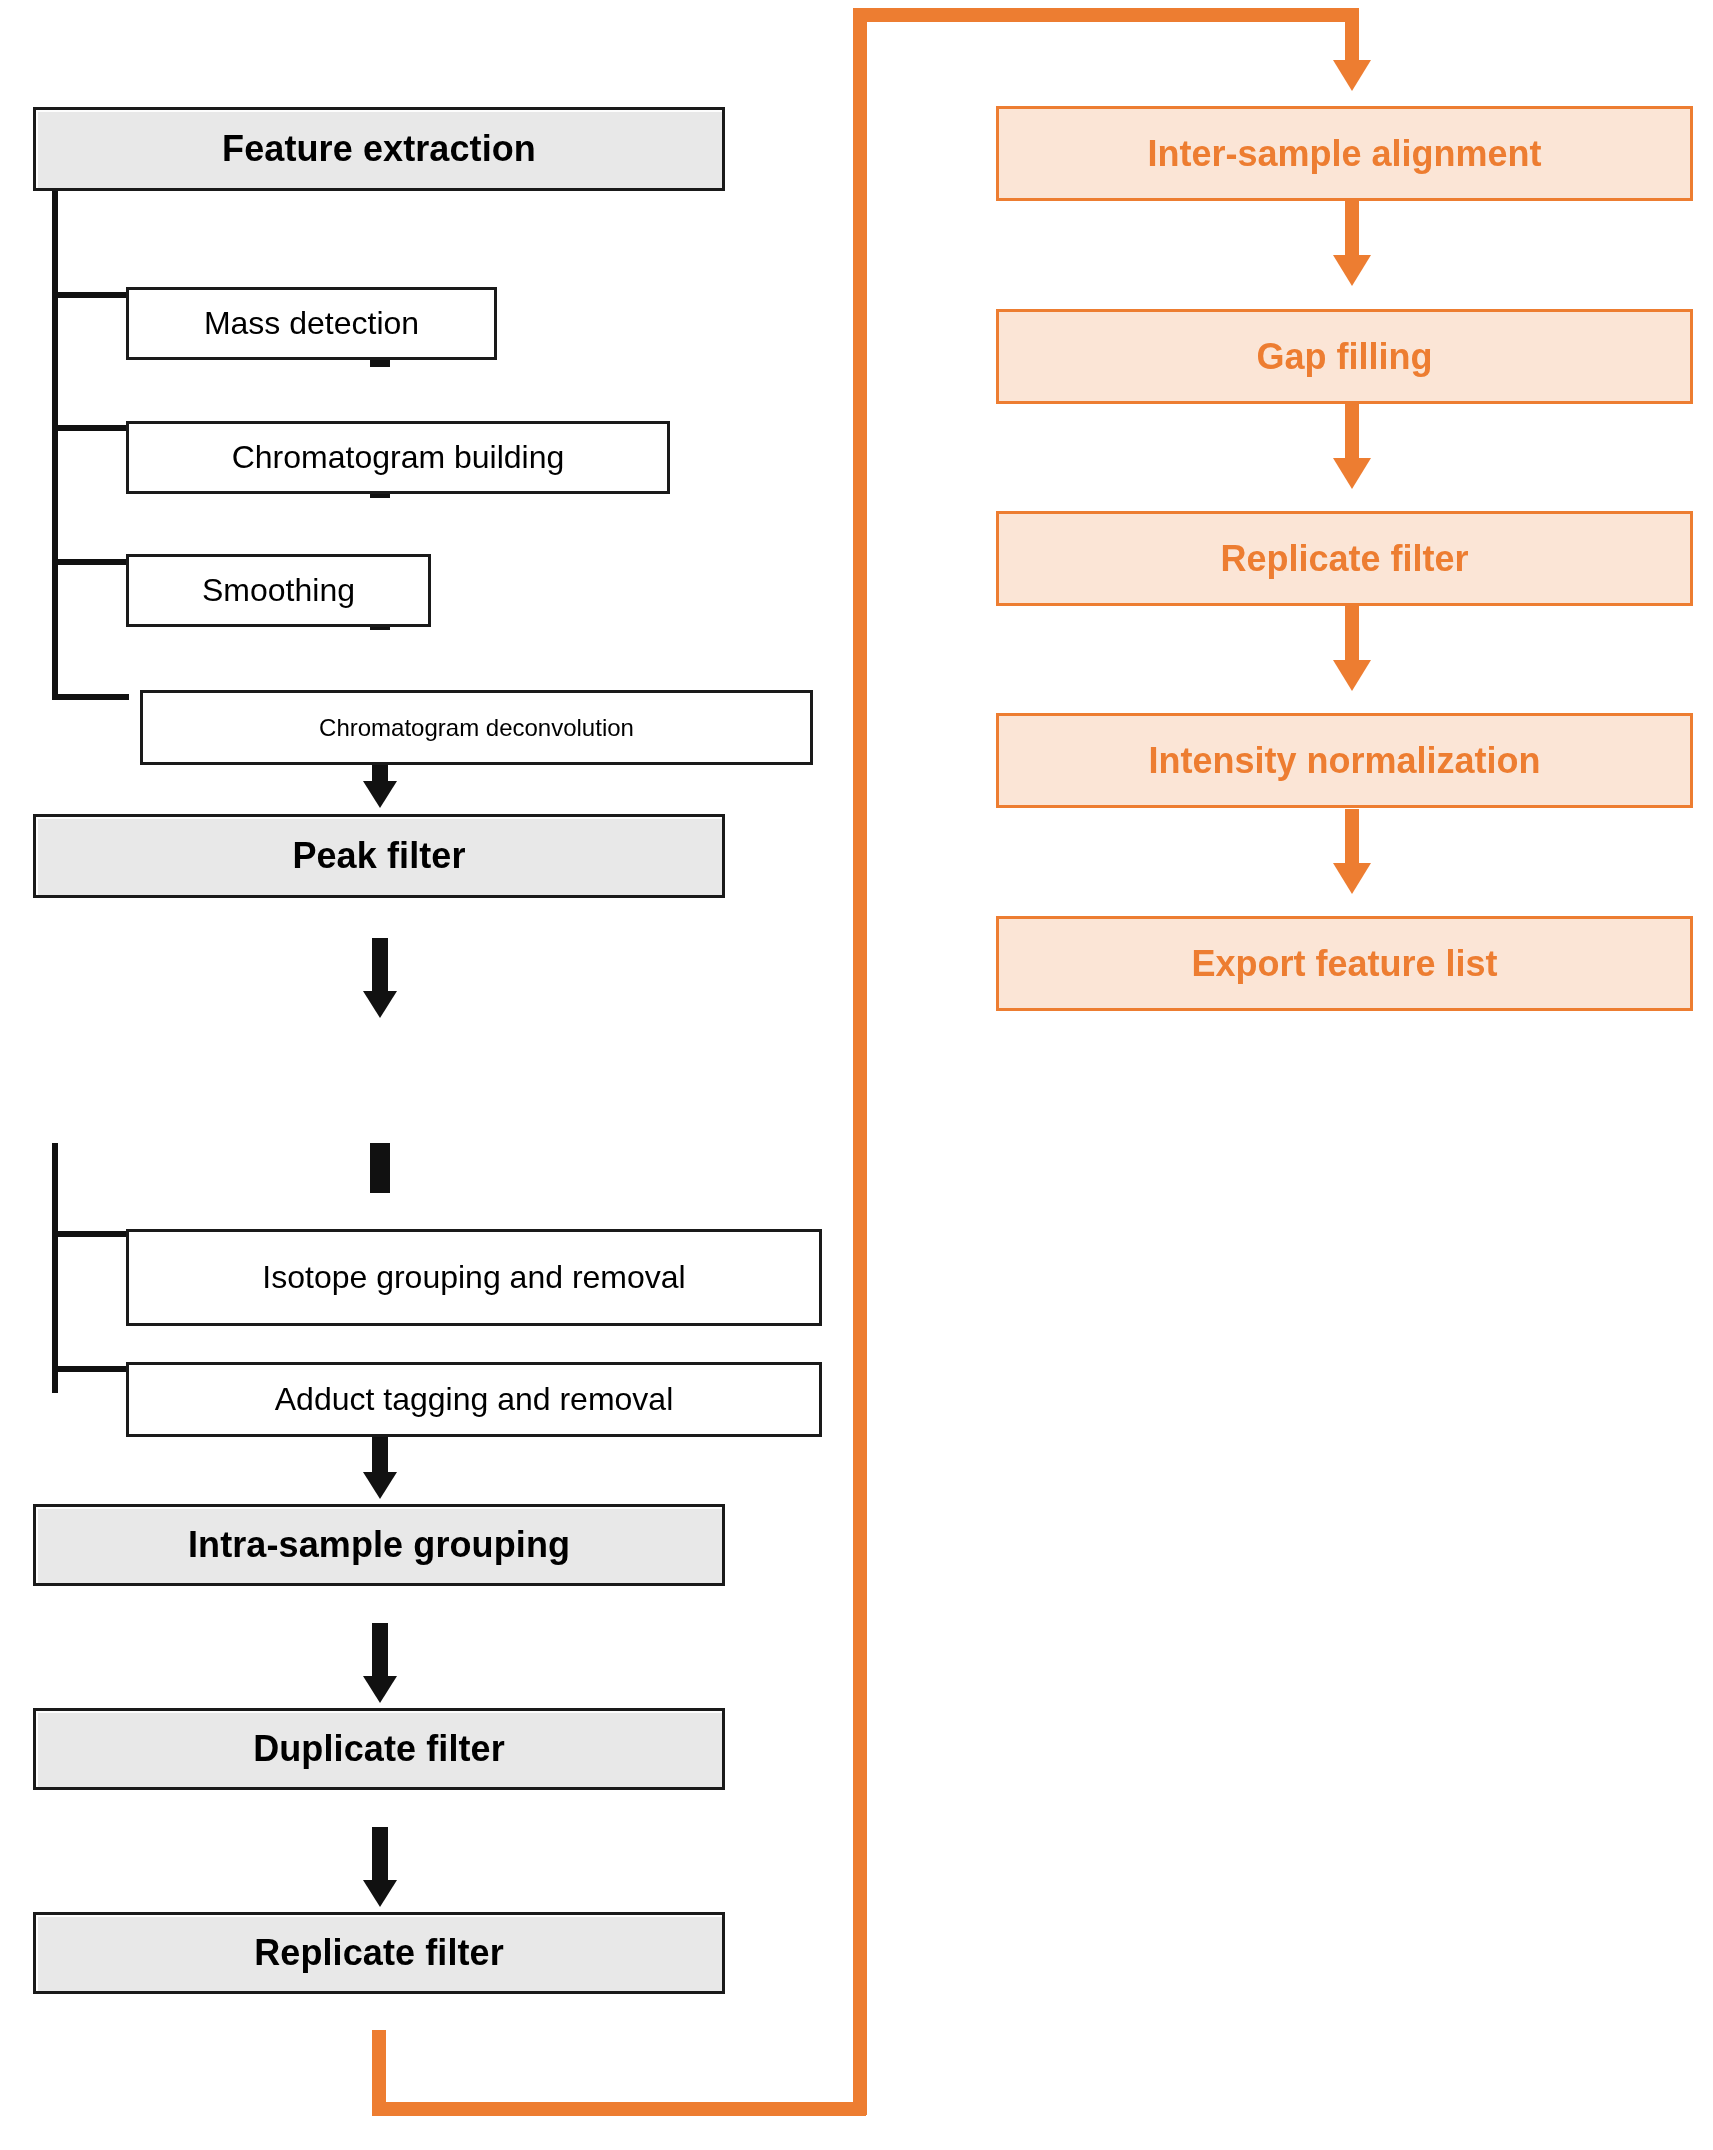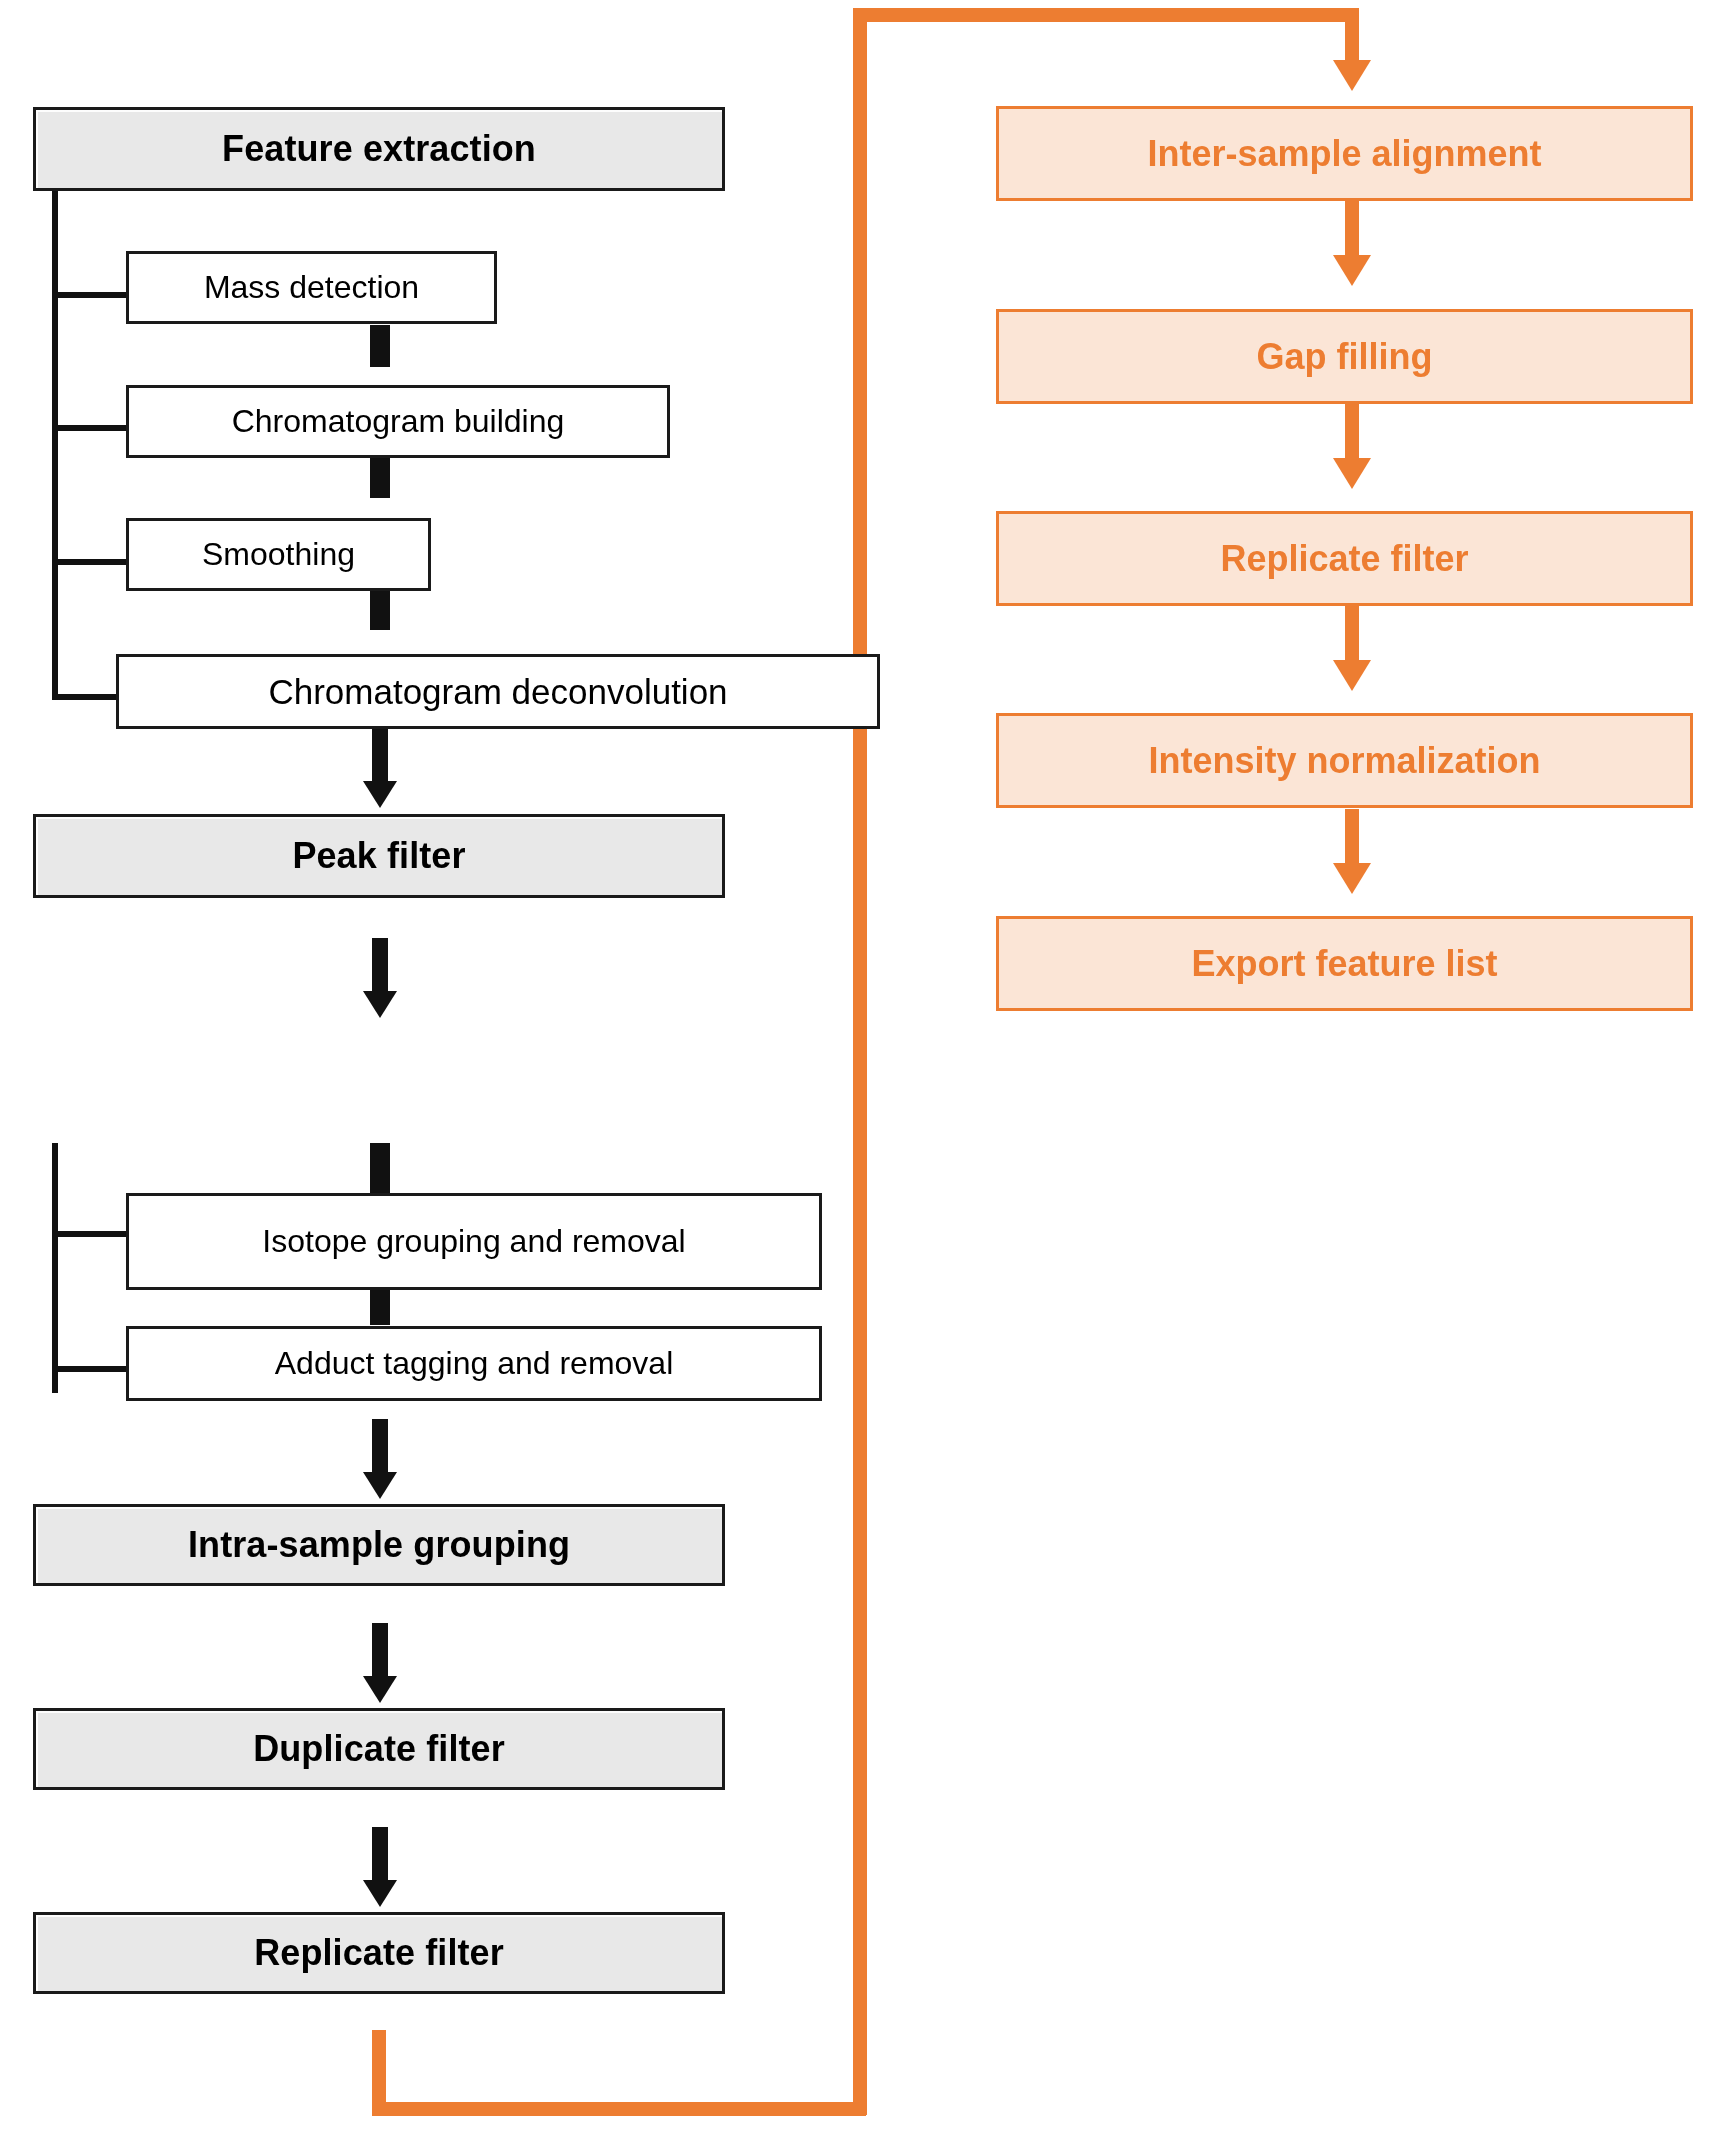--- a/index.html
+++ b/index.html
@@ -17,20 +17,21 @@
     z-index:6;
   }
   
   .subbox{
     position:absolute;box-sizing:border-box;
     background:#ffffff;
     border:3.4px solid #1a1a1a;
     display:flex;align-items:center;justify-content:center;
     color:#000;font-weight:normal;
     z-index:6;
+    margin-top:36px;
   }
   
   .obox{
     position:absolute;box-sizing:border-box;
     background:#fbe5d6;
     border:3.4px solid #ed7d31;
     display:flex;align-items:center;justify-content:center;
     color:#ed7d31;font-weight:bold;
     z-index:6;
   }
@@ -127,21 +128,21 @@
   </div>
 
   <div class="subbox" style="left:126px;top:385px;width:544px;height:73px;font-size:32px;">
     <span>Chromatogram building</span>
   </div>
 
   <div class="subbox" style="left:126px;top:518px;width:305px;height:73px;font-size:32px;">
     <span>Smoothing</span>
   </div>
 
-  <div class="subbox" style="left:116px;top:654px;width:764px;height:75px;font-size:35px;">
+  <div class="subbox" style="left:140px;top:654px;width:673px;height:75px;font-size:24px;">
     <span>Chromatogram deconvolution</span>
   </div>
 
   <div class="mainbox" style="left:33px;top:814px;width:692px;height:84px;font-size:36px;">
     <span>Peak filter</span>
   </div>
 
 
   <div class="subbox" style="left:126px;top:1193px;width:696px;height:97px;font-size:32px;">
     <span>Isotope grouping and removal</span>

